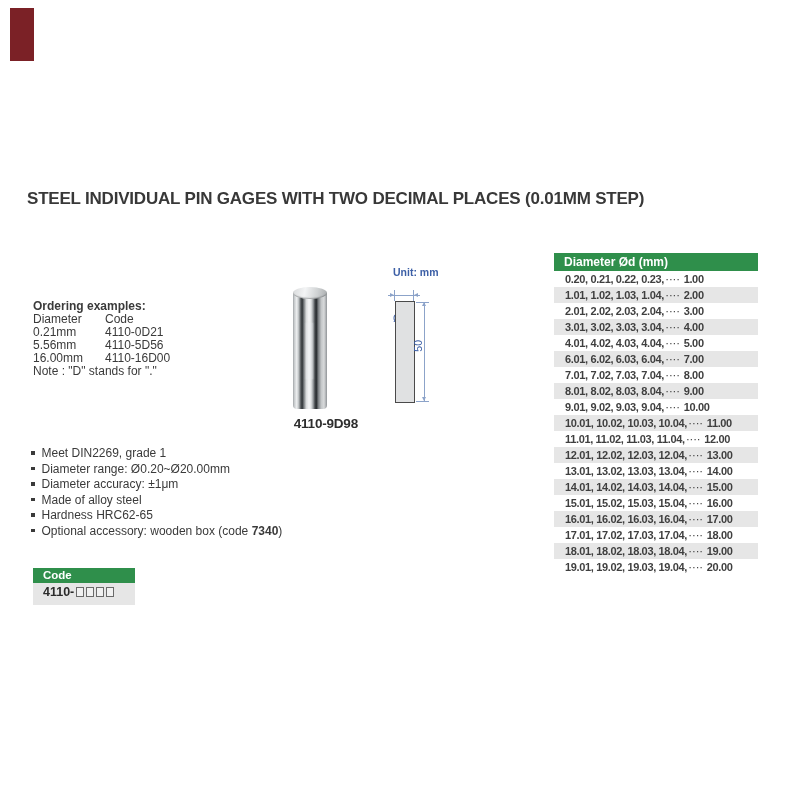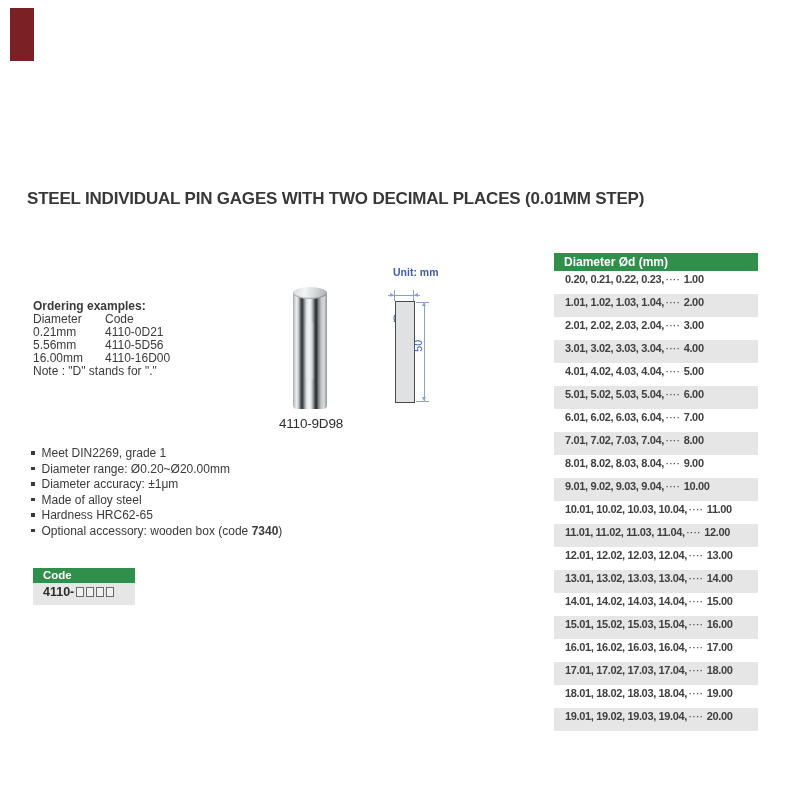--- a/index.html
+++ b/index.html
@@ -24,22 +24,22 @@
   .pin-top{position:absolute;left:0;top:0;width:34px;height:12px;border-radius:50%;
            background:linear-gradient(100deg,#d8dadb 0%,#f3f4f5 35%,#cfd2d3 70%,#a9acae 100%);
            box-shadow:inset 0 -1px 1px rgba(90,95,98,.45);}
   .pin-body{position:absolute;left:0;top:6px;width:34px;height:116px;border-radius:0 0 4px 4px;
            background:linear-gradient(90deg,#9fa3a6 0%,#c8cbcd 4%,#eef0f1 11%,#b9bdbf 17%,
              #54585b 23%,#303437 27%,#6a6e71 31%,#d9dbdc 39%,#f5f6f7 47%,#e3e5e6 53%,
              #9da1a4 59%,#3d4144 65%,#2d3134 69%,#7e8285 75%,#c3c6c8 83%,#d8dadb 91%,
              #aaadb0 97%,#8f9396 100%);}
   .pin-engrave{position:absolute;left:13px;top:36px;width:7px;height:56px;
            background:rgba(235,238,240,0.28);box-shadow:0 0 2px rgba(235,238,240,0.5);}
-  .pin-label{position:absolute;left:264px;top:416px;width:94px;text-align:center;
-           font-size:13.5px;font-weight:400;color:#2e2e2e;letter-spacing:-0.2px;}
+  .pin-label{position:absolute;left:264px;top:416px;width:94px;text-align:right;
+           font-size:13.5px;font-weight:700;color:#2e2e2e;letter-spacing:-0.2px;}
 
   
   .dim-blue{color:#3c5fa6;}
   .unit-label{position:absolute;left:393px;top:266px;font-size:10.5px;font-weight:700;}
   .od-label{position:absolute;left:393px;top:280px;width:23px;text-align:left;font-size:10.5px;margin-top:32px;}
   .dline{position:absolute;background:#8ca3c9;}
   .outline-rect{position:absolute;left:395px;top:301px;width:18px;height:100px;
            background:#e0e1e2;border:1px solid #4a4a4a;}
   .h50{position:absolute;left:412px;top:340px;font-size:10.5px;
            writing-mode:vertical-rl;transform:rotate(180deg);}
@@ -59,21 +59,21 @@
            font-size:11.5px;font-weight:700;padding-left:10px;}
   .code-value{height:22px;line-height:18px;background:#e6e6e6;padding-left:10px;
            font-size:12.5px;font-weight:700;color:#2b2b2b;}
   .sq{display:inline-block;width:6px;height:8px;border:1px solid #6a6a6a;background:#f1f1f1;
            margin-left:2px;vertical-align:-1px;}
 
   
   .dtable{position:absolute;left:554px;top:253px;width:204px;}
   .thead{height:18px;line-height:18px;background:#2f8f4b;color:#ffffff;font-size:12px;
            font-weight:700;padding-left:10px;box-sizing:border-box;}
-  .trow{height:23px;line-height:16px;font-size:11px;font-weight:700;color:#3f3f3f;
+  .trow{height:16px;line-height:16px;font-size:11px;font-weight:700;color:#3f3f3f;
            padding-left:11px;box-sizing:border-box;letter-spacing:-0.35px;white-space:nowrap;}
   .trow:nth-child(odd){background:#e6e6e6;}
   .trow:nth-child(even){background:#ffffff;}
   .dots{font-size:8px;letter-spacing:1px;vertical-align:1.5px;margin:0 3px 0 2px;}
 </style>
 </head>
 <body>
 
 <div class="page">
 
@@ -135,21 +135,20 @@
     <div class="code-value"><b>4110-</b><span class="sq"></span><span class="sq"></span><span class="sq"></span><span class="sq"></span></div>
   </div>
 
   <div class="dtable">
     <div class="thead">Diameter Ød (mm)</div>
     <div class="trow"><span>0.20, 0.21, 0.22, 0.23,</span><span class="dots">····</span><span>1.00</span></div>
     <div class="trow"><span>1.01, 1.02, 1.03, 1.04,</span><span class="dots">····</span><span>2.00</span></div>
     <div class="trow"><span>2.01, 2.02, 2.03, 2.04,</span><span class="dots">····</span><span>3.00</span></div>
     <div class="trow"><span>3.01, 3.02, 3.03, 3.04,</span><span class="dots">····</span><span>4.00</span></div>
     <div class="trow"><span>4.01, 4.02, 4.03, 4.04,</span><span class="dots">····</span><span>5.00</span></div>
-    <div class="trow"><span>5.01, 5.02, 5.03, 5.04,</span><span class="dots">····</span><span>6.00</span></div>
     <div class="trow"><span>6.01, 6.02, 6.03, 6.04,</span><span class="dots">····</span><span>7.00</span></div>
     <div class="trow"><span>7.01, 7.02, 7.03, 7.04,</span><span class="dots">····</span><span>8.00</span></div>
     <div class="trow"><span>8.01, 8.02, 8.03, 8.04,</span><span class="dots">····</span><span>9.00</span></div>
     <div class="trow"><span>9.01, 9.02, 9.03, 9.04,</span><span class="dots">····</span><span>10.00</span></div>
     <div class="trow"><span>10.01, 10.02, 10.03, 10.04,</span><span class="dots">····</span><span>11.00</span></div>
     <div class="trow"><span>11.01, 11.02, 11.03, 11.04,</span><span class="dots">····</span><span>12.00</span></div>
     <div class="trow"><span>12.01, 12.02, 12.03, 12.04,</span><span class="dots">····</span><span>13.00</span></div>
     <div class="trow"><span>13.01, 13.02, 13.03, 13.04,</span><span class="dots">····</span><span>14.00</span></div>
     <div class="trow"><span>14.01, 14.02, 14.03, 14.04,</span><span class="dots">····</span><span>15.00</span></div>
     <div class="trow"><span>15.01, 15.02, 15.03, 15.04,</span><span class="dots">····</span><span>16.00</span></div>

